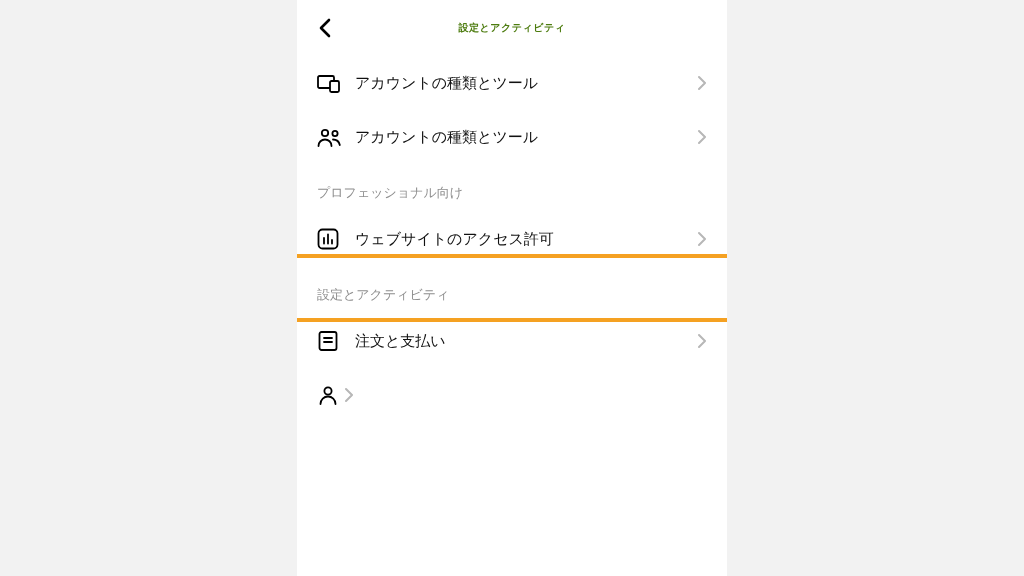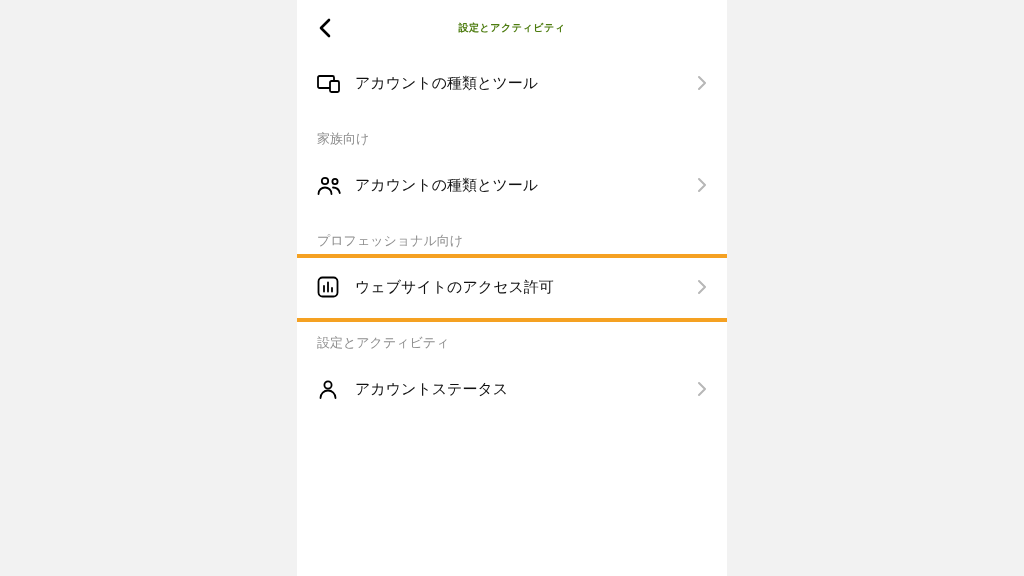--- a/index.html
+++ b/index.html
@@ -110,21 +110,20 @@
       </svg>
     </span>
     <span class="row-label">アカウントの種類とツール</span>
     <span class="chevron">
       <svg width="9" height="16" viewBox="0 0 9 16">
           <polyline points="1,2 7,8 1,14" fill="none" stroke="#b7b7b7" stroke-width="2" stroke-linecap="round" stroke-linejoin="round"></polyline>
         </svg>
     </span>
   </div>
 
-  <div class="section-header">家族向け</div>
 
   <div class="row">
     <span class="icon-slot">
       <svg width="26" height="20" viewBox="0 0 26 20">
         <circle cx="8" cy="6" r="3.2" fill="none" stroke="#000" stroke-width="1.8"></circle>
         <path d="M1.5 19c0-4 3-6.5 6.5-6.5S14.5 15 14.5 19" fill="none" stroke="#000" stroke-width="1.8" stroke-linecap="round"></path>
         <circle cx="18" cy="6.5" r="2.6" fill="none" stroke="#000" stroke-width="1.8"></circle>
         <path d="M16 12.5c3 0 6 1.8 6.8 5.5" fill="none" stroke="#000" stroke-width="1.8" stroke-linecap="round"></path>
       </svg>
     </span>
@@ -150,31 +149,45 @@
     <span class="row-label">ウェブサイトのアクセス許可</span>
     <span class="chevron">
       <svg width="9" height="16" viewBox="0 0 9 16">
           <polyline points="1,2 7,8 1,14" fill="none" stroke="#b7b7b7" stroke-width="2" stroke-linecap="round" stroke-linejoin="round"></polyline>
         </svg>
     </span>
   </div>
 
   <div class="section-header">設定とアクティビティ</div>
 
+  <div class="row">
+    <span class="icon-slot">
+      <svg width="22" height="22" viewBox="0 0 22 22">
+        <rect x="2.5" y="2" width="17" height="18" rx="2" fill="none" stroke="#000" stroke-width="1.8"></rect>
+        <line x1="7" y1="8" x2="15" y2="8" stroke="#000" stroke-width="1.8" stroke-linecap="round"></line>
+        <line x1="7" y1="12" x2="15" y2="12" stroke="#000" stroke-width="1.8" stroke-linecap="round"></line>
+      </svg>
+    </span>
+    <span class="row-label">注文と支払い</span>
+    <span class="chevron">
+      <svg width="9" height="16" viewBox="0 0 9 16">
+          <polyline points="1,2 7,8 1,14" fill="none" stroke="#b7b7b7" stroke-width="2" stroke-linecap="round" stroke-linejoin="round"></polyline>
+        </svg>
+    </span>
+  </div>
 
 
 
   <div class="row">
     <span class="icon-slot">
       <svg width="22" height="22" viewBox="0 0 22 22">
         <circle cx="11" cy="7" r="3.6" fill="none" stroke="#000" stroke-width="1.8"></circle>
         <path d="M3.5 20c0-4.5 3.5-7.5 7.5-7.5s7.5 3 7.5 7.5" fill="none" stroke="#000" stroke-width="1.8" stroke-linecap="round"></path>
       </svg>
     </span>
-    <span class="row-label">アカウントステータス</span>
     <span class="chevron">
       <svg width="9" height="16" viewBox="0 0 9 16">
           <polyline points="1,2 7,8 1,14" fill="none" stroke="#b7b7b7" stroke-width="2" stroke-linecap="round" stroke-linejoin="round"></polyline>
         </svg>
     </span>
   </div>
 
   <div class="highlight-box"></div>
 </div>
 

